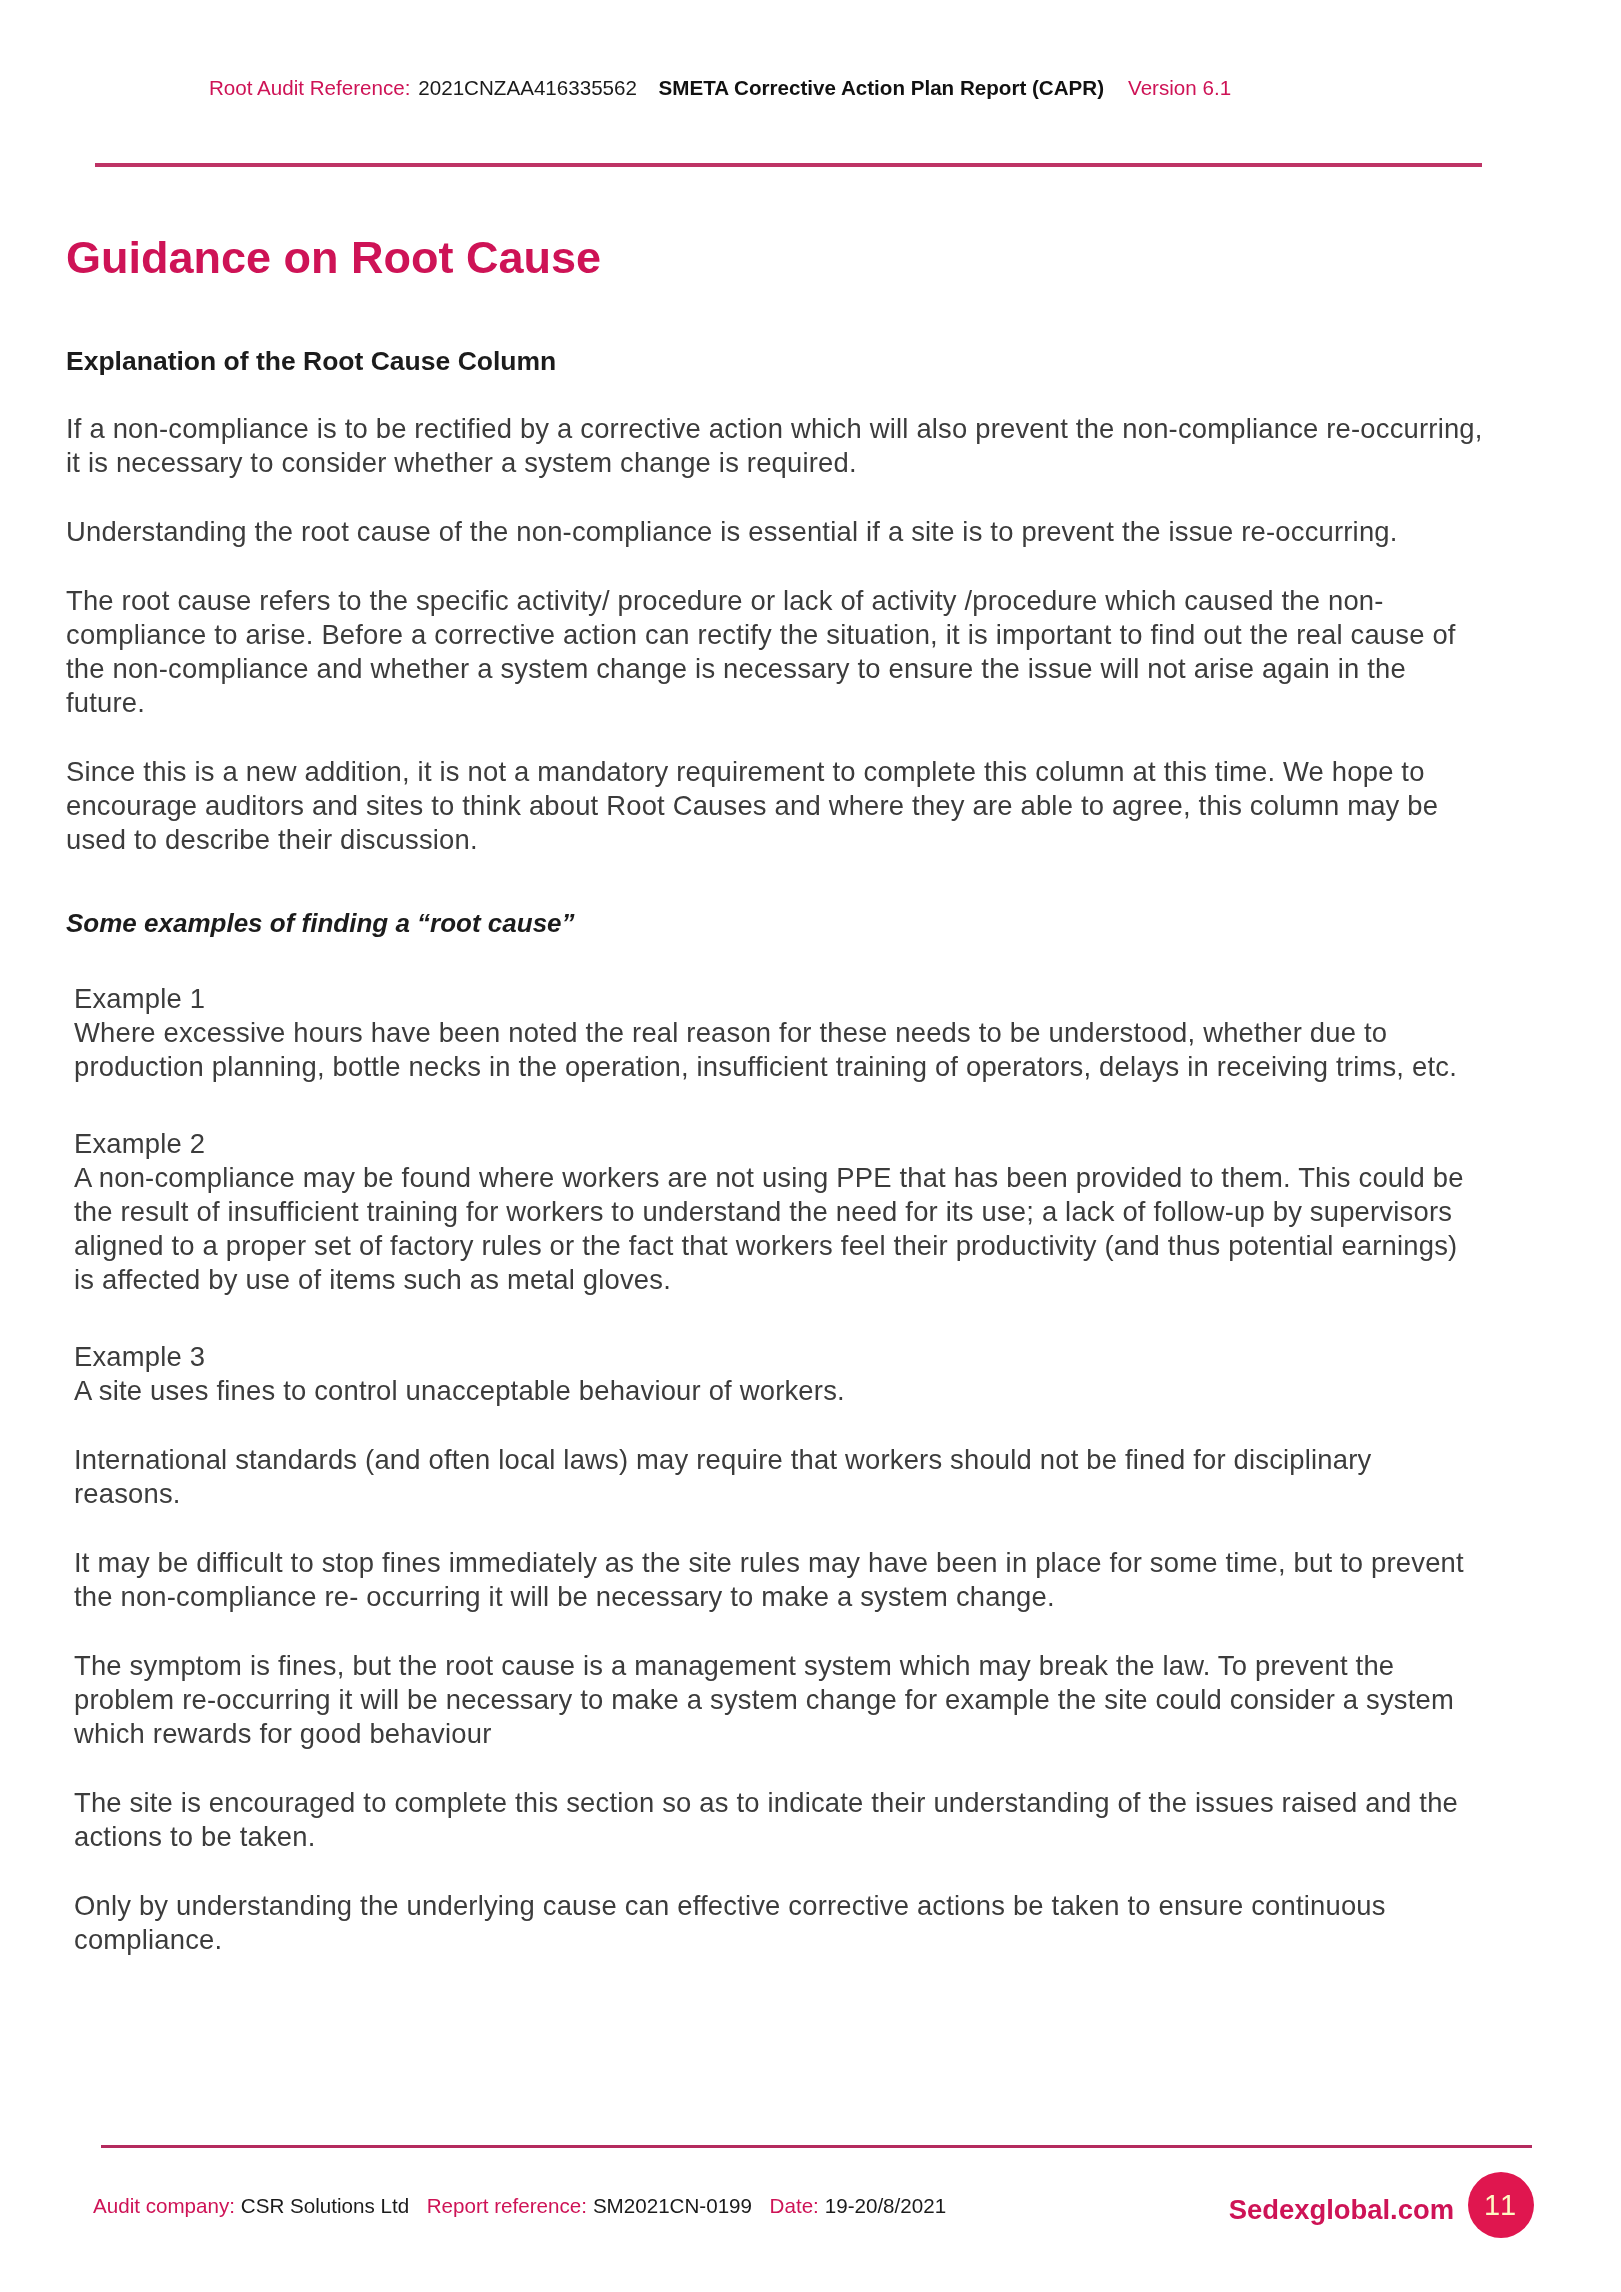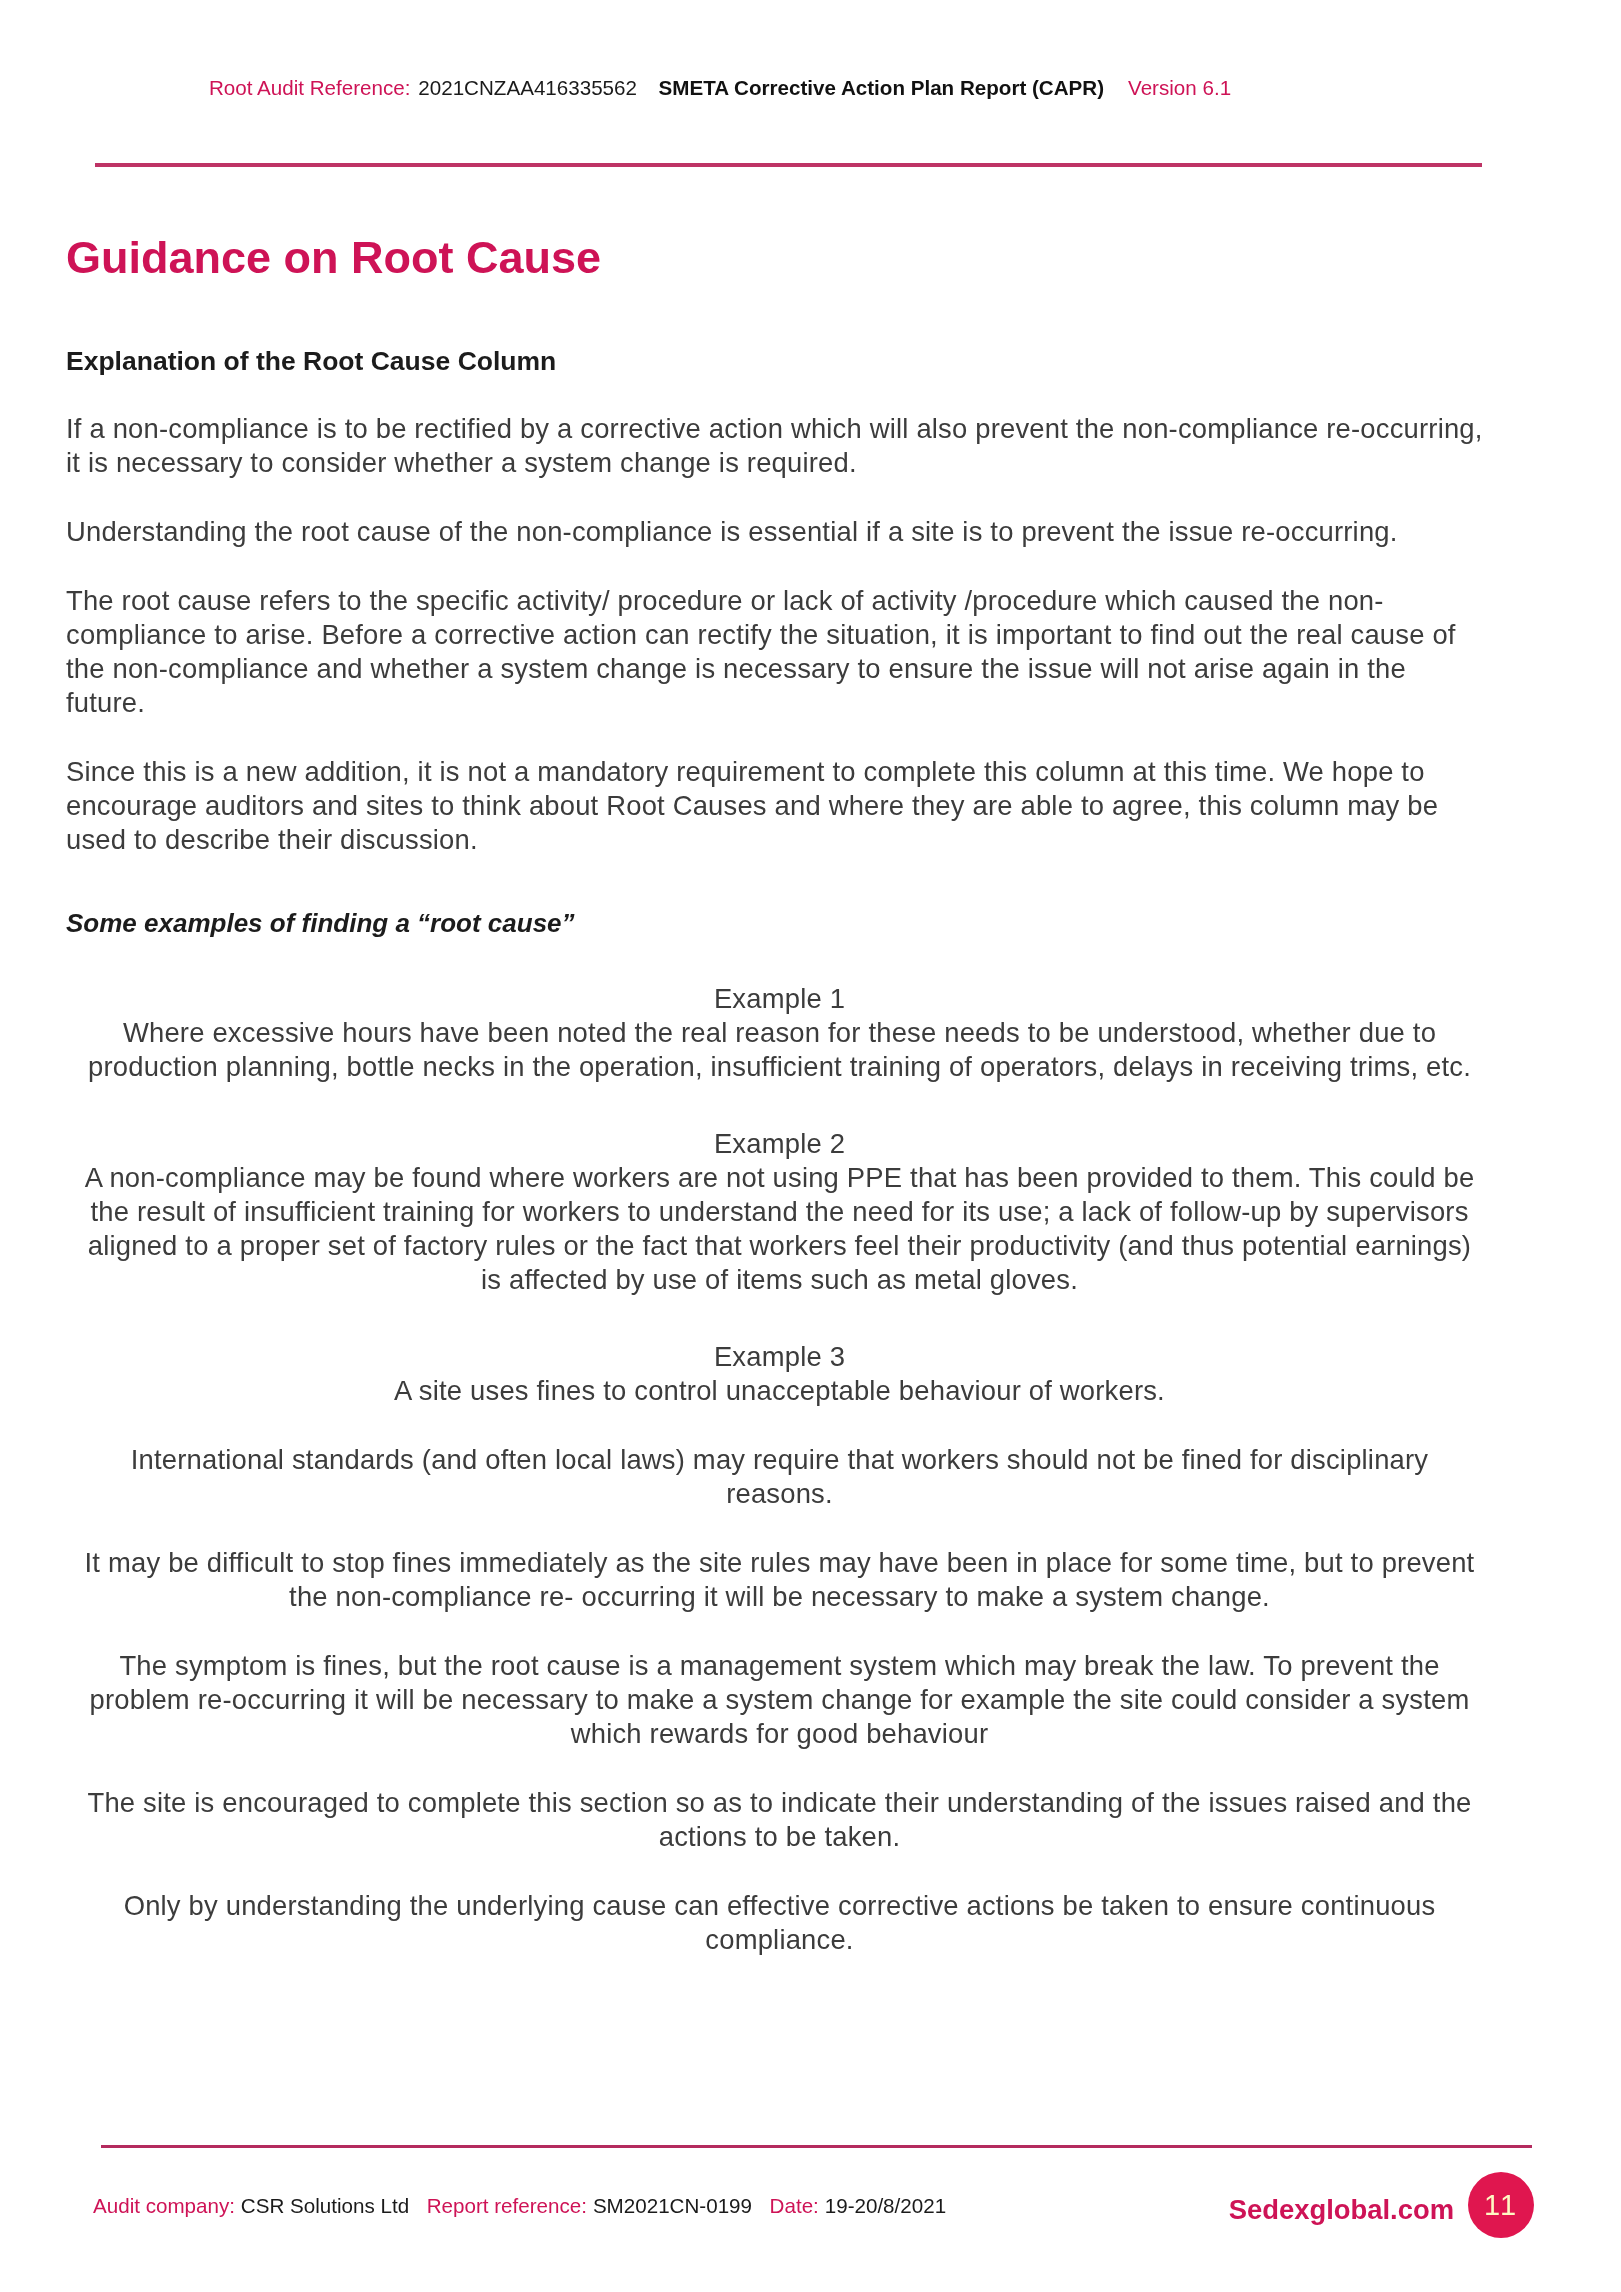--- a/index.html
+++ b/index.html
@@ -56,21 +56,21 @@
   .para{
     margin:35px 0 0 0;
     font-size:27.4px;line-height:34px;letter-spacing:0.2px;
     color:var(--body_text,#3C3C3C);
   }
   .examples-heading{
     margin:51px 0 12px 0;
     font-size:26px;font-weight:bold;font-style:italic;
     color:var(--heading_text,#1C1C1C);
   }
-  .example{margin:43px 0 0 8px;text-align:center;}
+  .example{margin:43px 0 0 8px;}
   .example-label{
     font-size:27.4px;line-height:34px;letter-spacing:0.2px;
     color:var(--body_text,#3C3C3C);margin:0;
   }
   .example .para{margin:0;}
   .example .para + .para{margin-top:35px;}
 
   
   .footer-rule{
     position:absolute;left:101px;top:2145px;width:1431px;height:2.9px;

